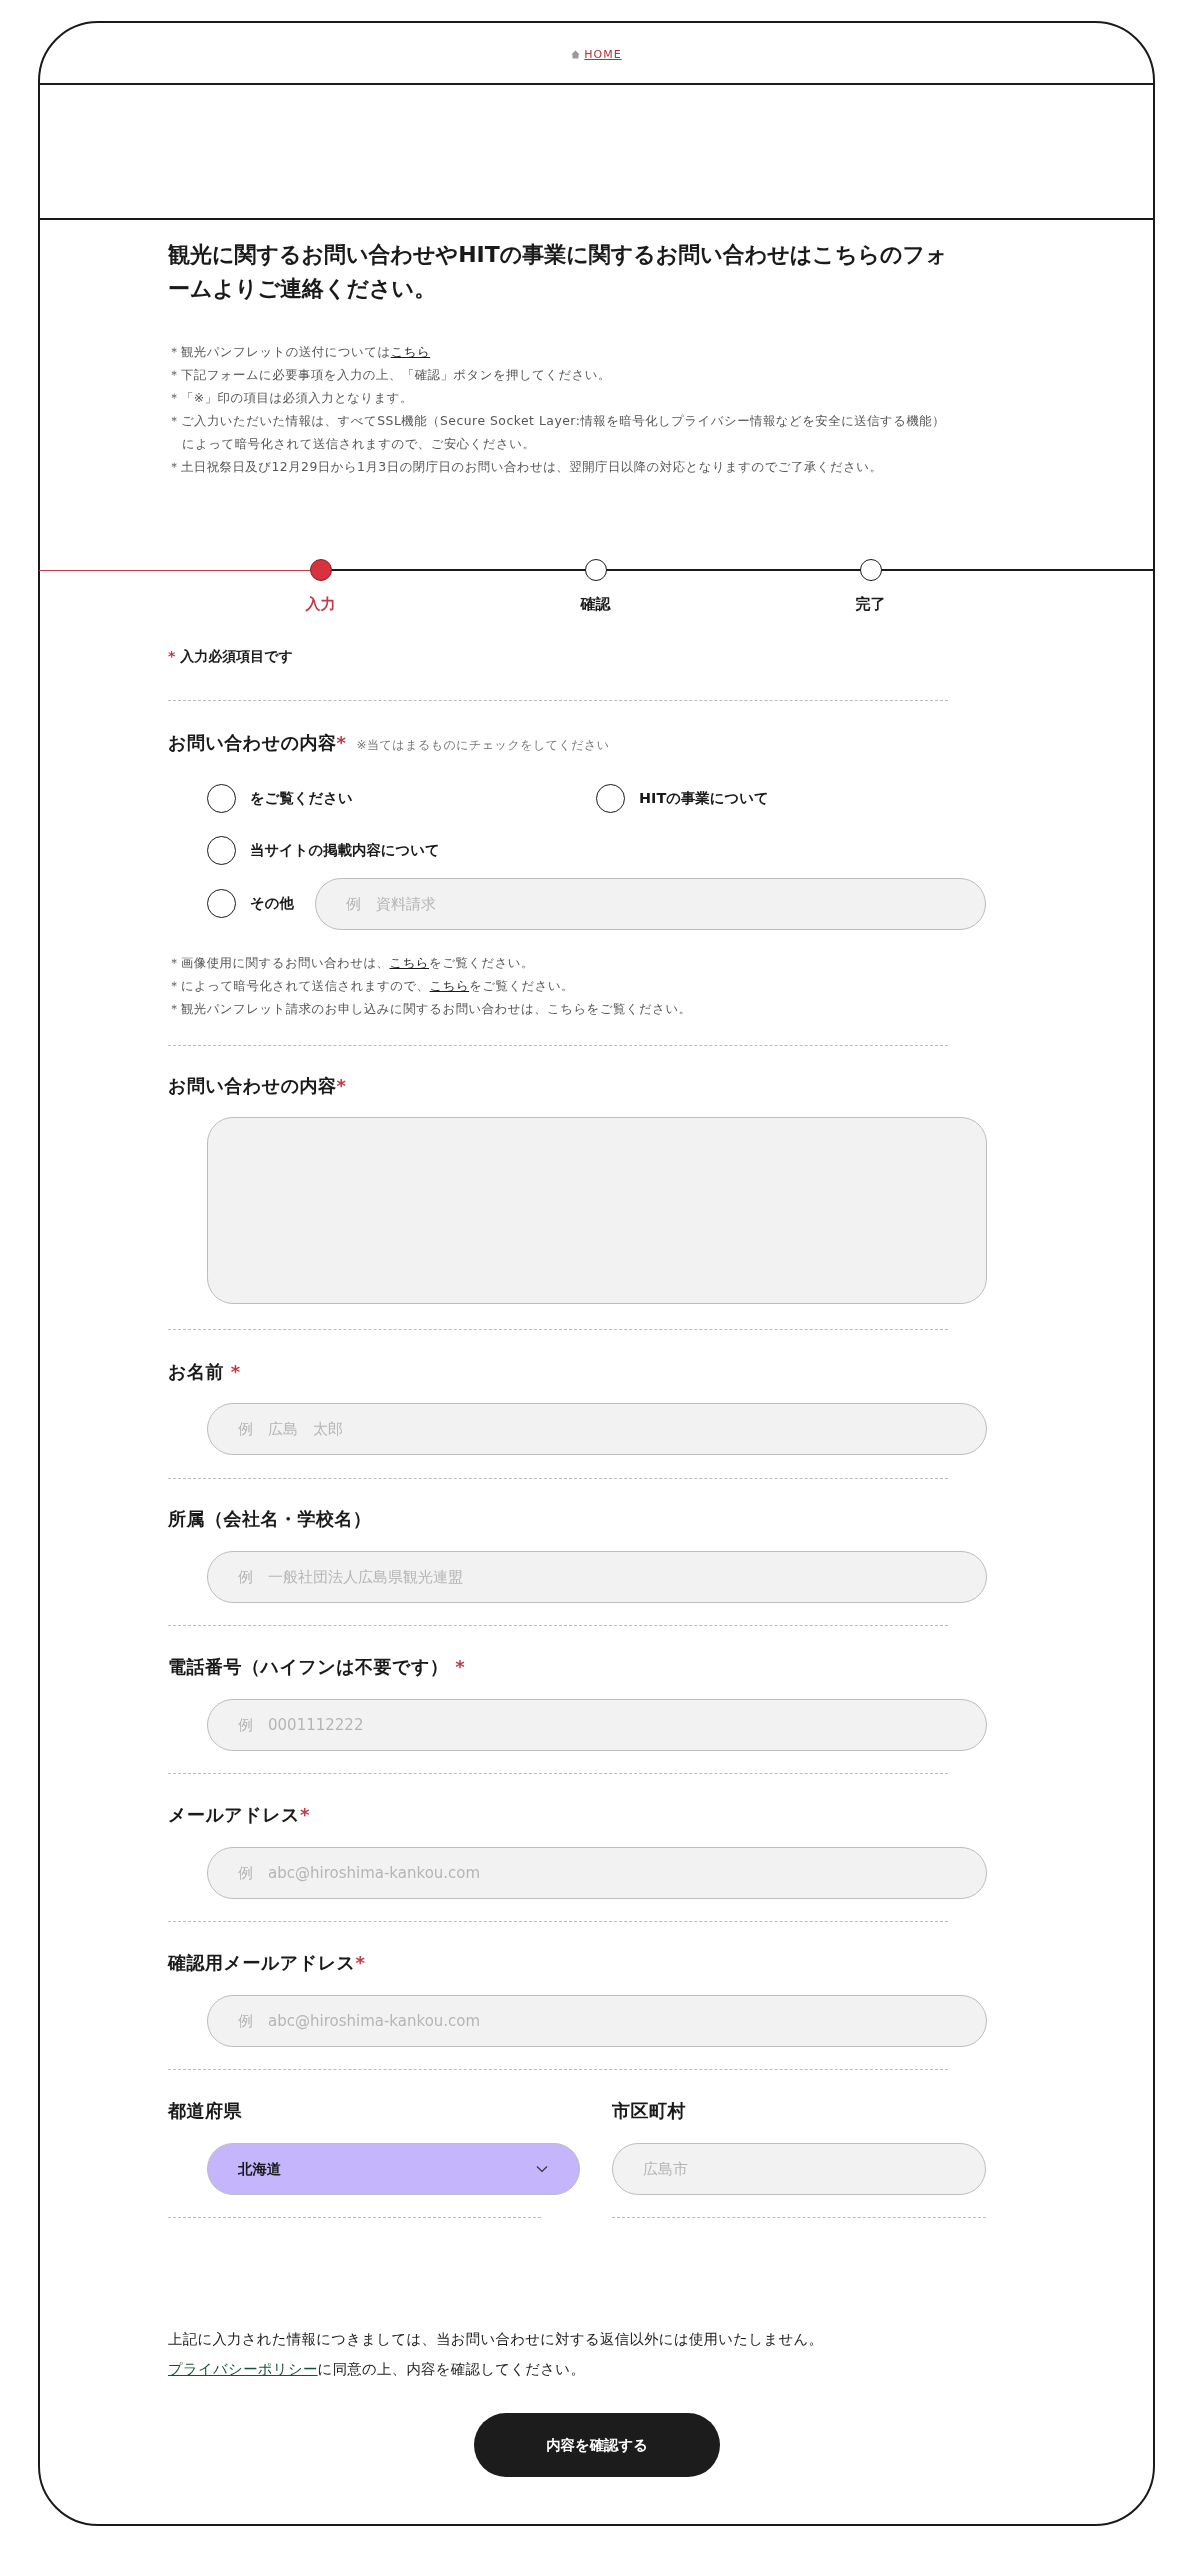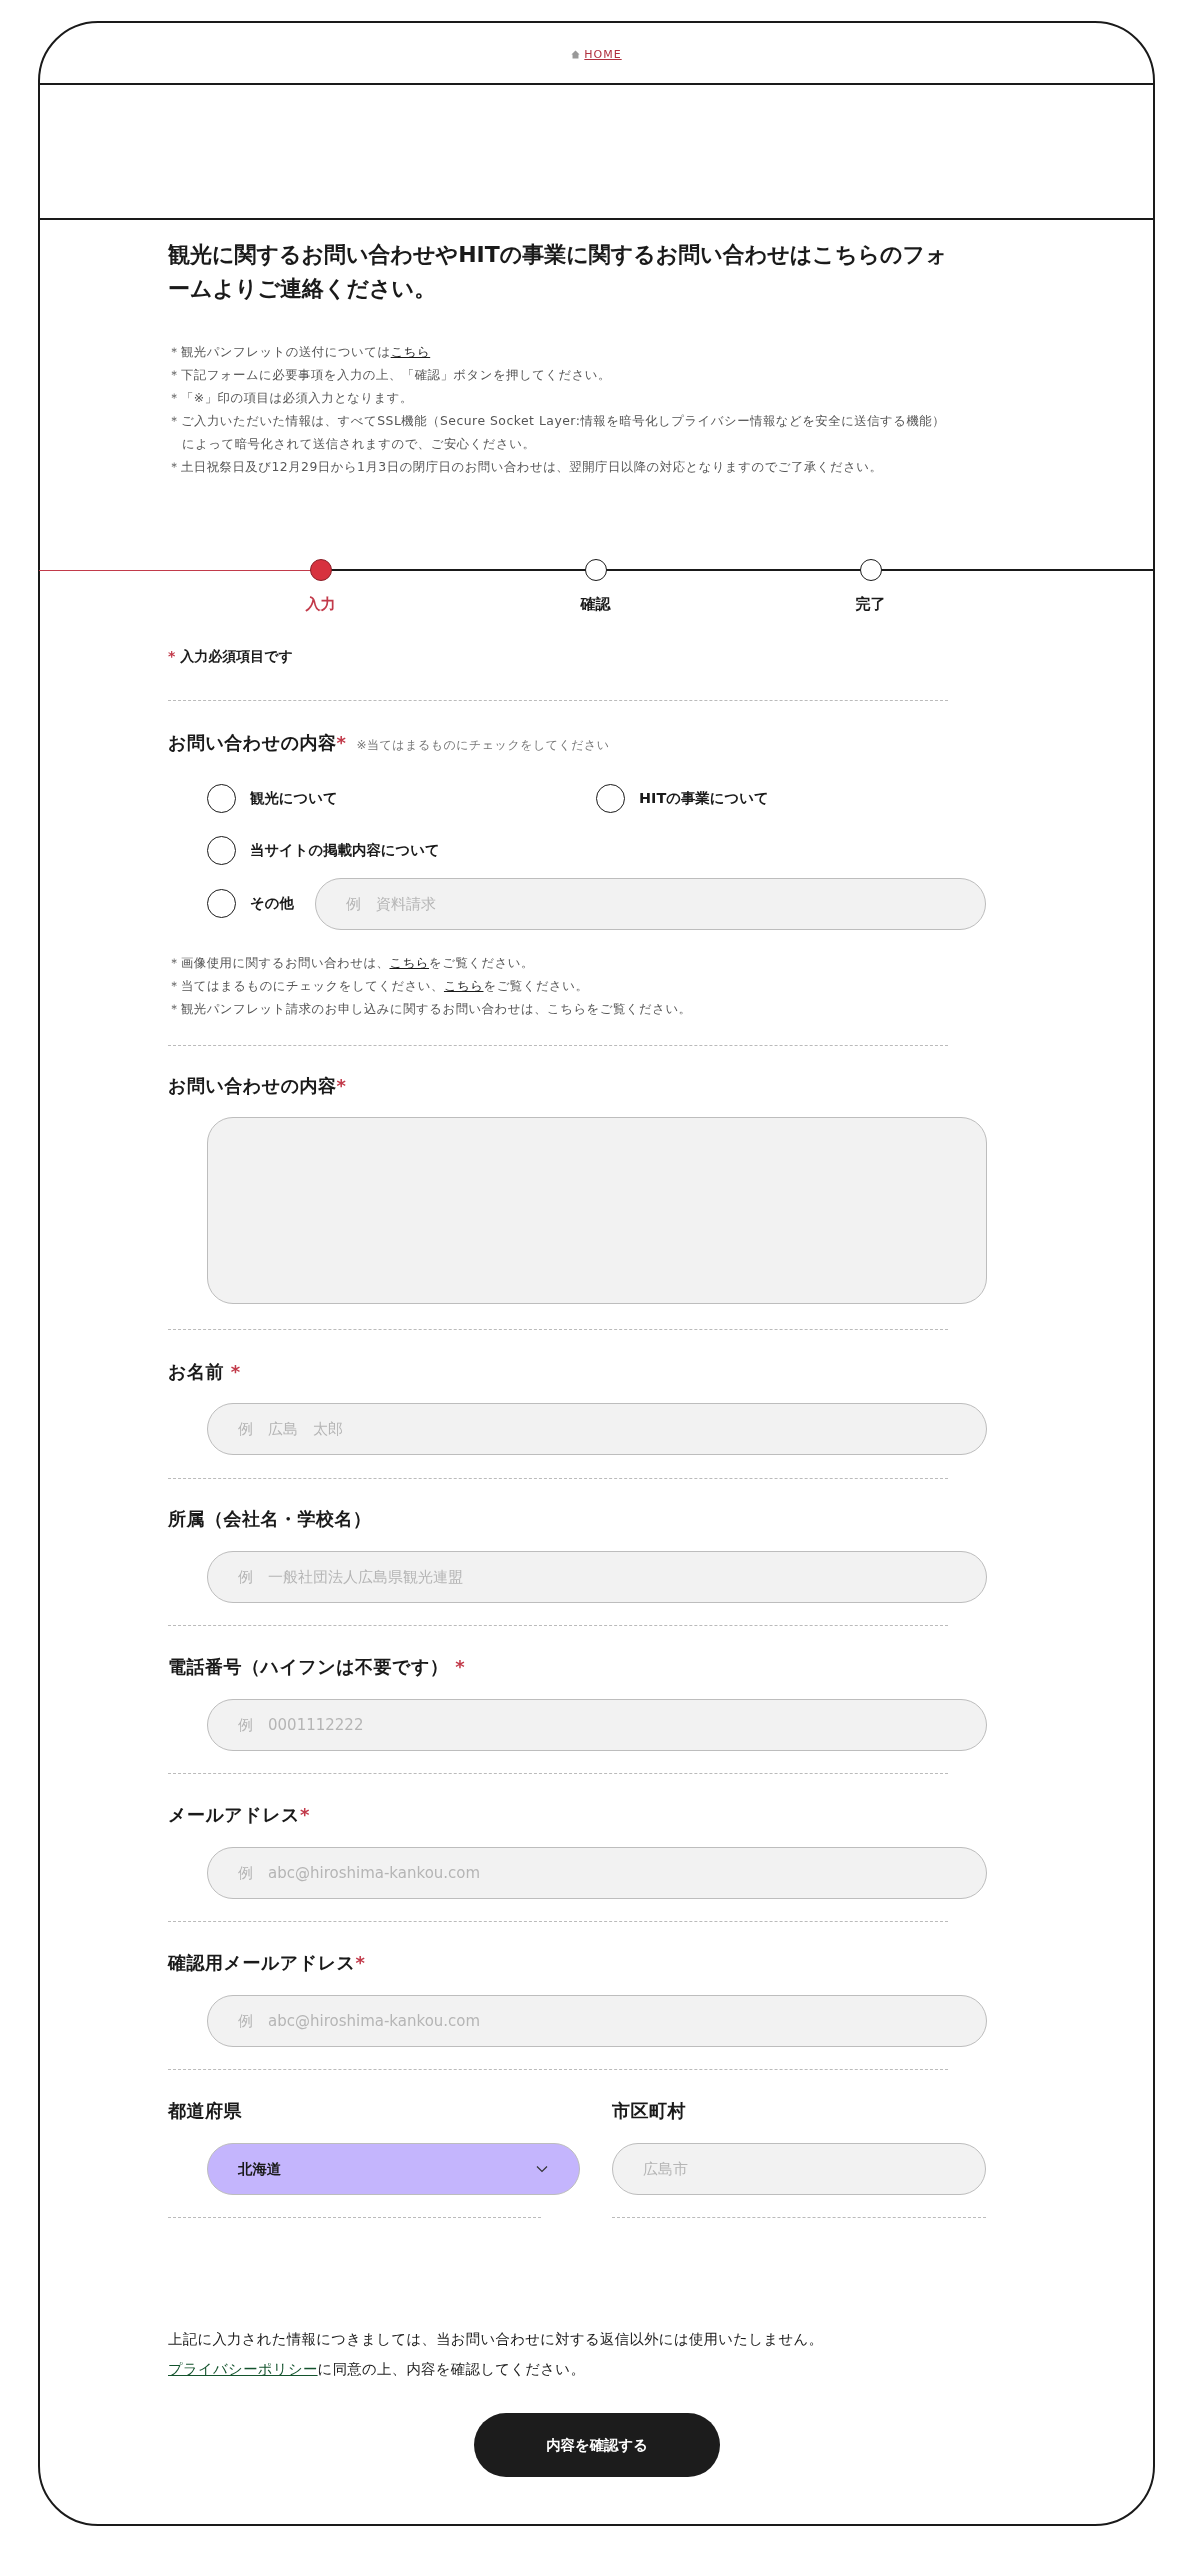--- a/index.html
+++ b/index.html
@@ -127,39 +127,39 @@
   <span class="req">*</span>
   <span>入力必須項目です</span>
 </p>
 <div class="divider" style="top:700px;"></div>
 
 <div class="section-label" style="top:731px;">
   <span>お問い合わせの内容</span><span class="req">*</span><span class="hint">※当てはまるものにチェックをしてください</span>
 </div>
 <label class="radio-row" style="left:207px; top:784px;">
   <span class="radio"></span>
-    <span>観光について</span>
+    <span>をご覧ください</span>
 </label>
 <label class="radio-row" style="left:596px; top:784px;">
   <span class="radio"></span>
     <span>HITの事業について</span>
 </label>
 <label class="radio-row" style="left:207px; top:836px;">
   <span class="radio"></span>
     <span>当サイトの掲載内容について</span>
 </label>
 <label class="radio-row" style="left:207px; top:889px;">
   <span class="radio"></span>
     <span>その他</span>
 </label>
 <input class="field" style="left: 315px; top: 878px; width: 671px;" placeholder="例　資料請求">
 
 <ul class="content notes2" style="position:absolute;">
   <li><span>＊画像使用に関するお問い合わせは、</span><a>こちら</a><span>をご覧ください。</span></li>
-  <li><span>＊当てはまるものにチェックをしてください、</span><a>こちら</a><span>をご覧ください。</span></li>
+  <li><span>＊によって暗号化されて送信されますので、</span><a>こちら</a><span>をご覧ください。</span></li>
   <li><span>＊観光パンフレット請求のお申し込みに関するお問い合わせは、こちらをご覧ください。</span></li>
 </ul>
 <div class="divider" style="top:1045px;"></div>
 
 <div class="section-label" style="top:1074px;">
   <span>お問い合わせの内容</span><span class="req">*</span>
 </div>
 <textarea class="field" style="left: 207px; top: 1117px; width: 780px;"></textarea>
 <div class="divider" style="top:1329px;"></div>
 

